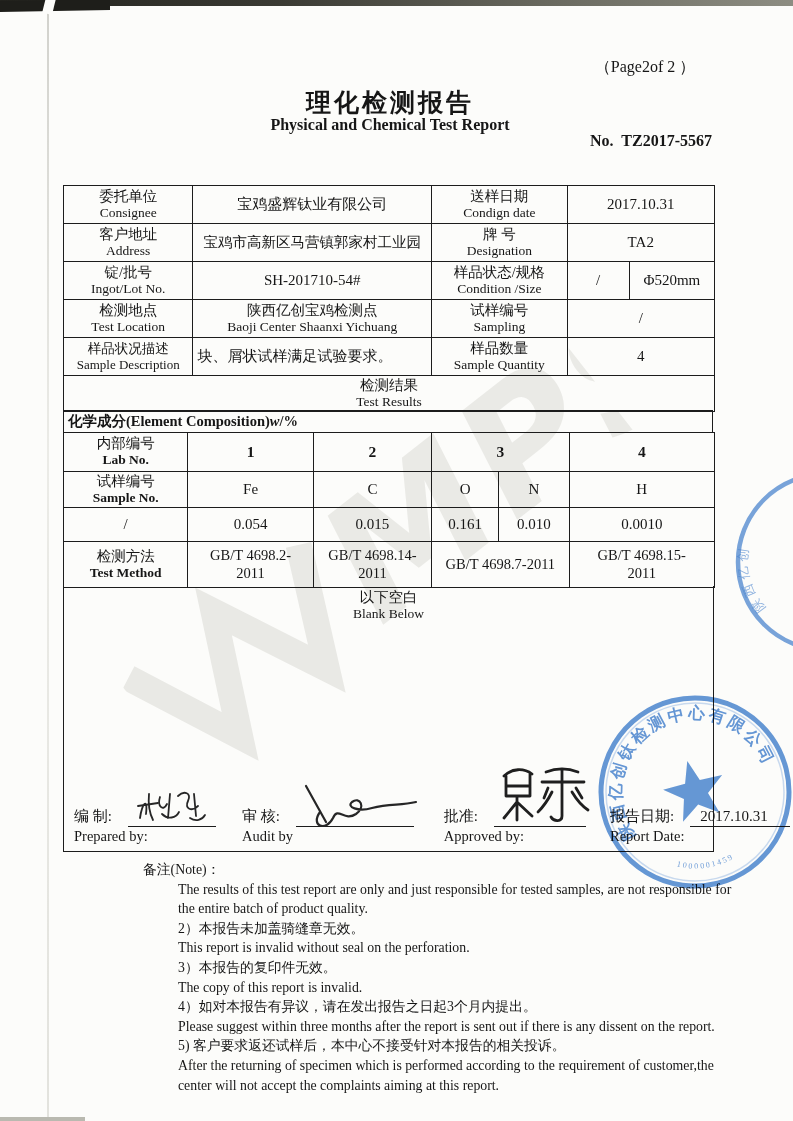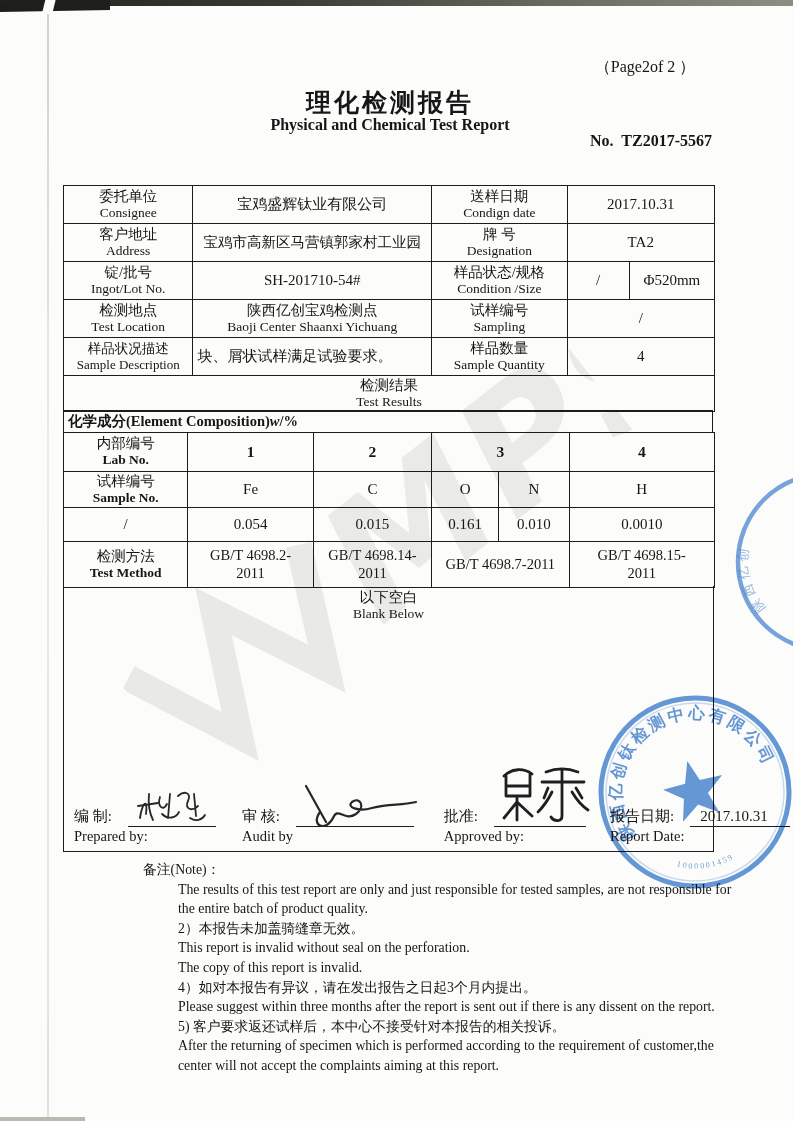--- a/index.html
+++ b/index.html
@@ -296,20 +296,21 @@
       </div>
     </div>
   </div>
 
   <div class="notes">
     <div class="note-head">备注(Note)：</div>
     <div class="note-line">The results of this test report are only and just responsible for tested samples, are not responsible for</div>
     <div class="note-line">the entire batch of product quality.</div>
     <div class="note-line">2）本报告未加盖骑缝章无效。</div>
     <div class="note-line">This report is invalid without seal on the perforation.</div>
+    <div class="note-line">3）本报告的复印件无效。</div>
     <div class="note-line">The copy of this report is invalid.</div>
     <div class="note-line">4）如对本报告有异议，请在发出报告之日起3个月内提出。</div>
     <div class="note-line">Please suggest within three months after the report is sent out if there is any dissent on the report.</div>
     <div class="note-line">5) 客户要求返还试样后，本中心不接受针对本报告的相关投诉。</div>
     <div class="note-line">After the returning of specimen which is performed according to the requirement of customer,the</div>
     <div class="note-line">center will not accept the complaints aiming at this report.</div>
   </div>
 
   <div class="stamp stamp-main">
     <svg width="210" height="210" viewBox="-105 -105 210 210">

